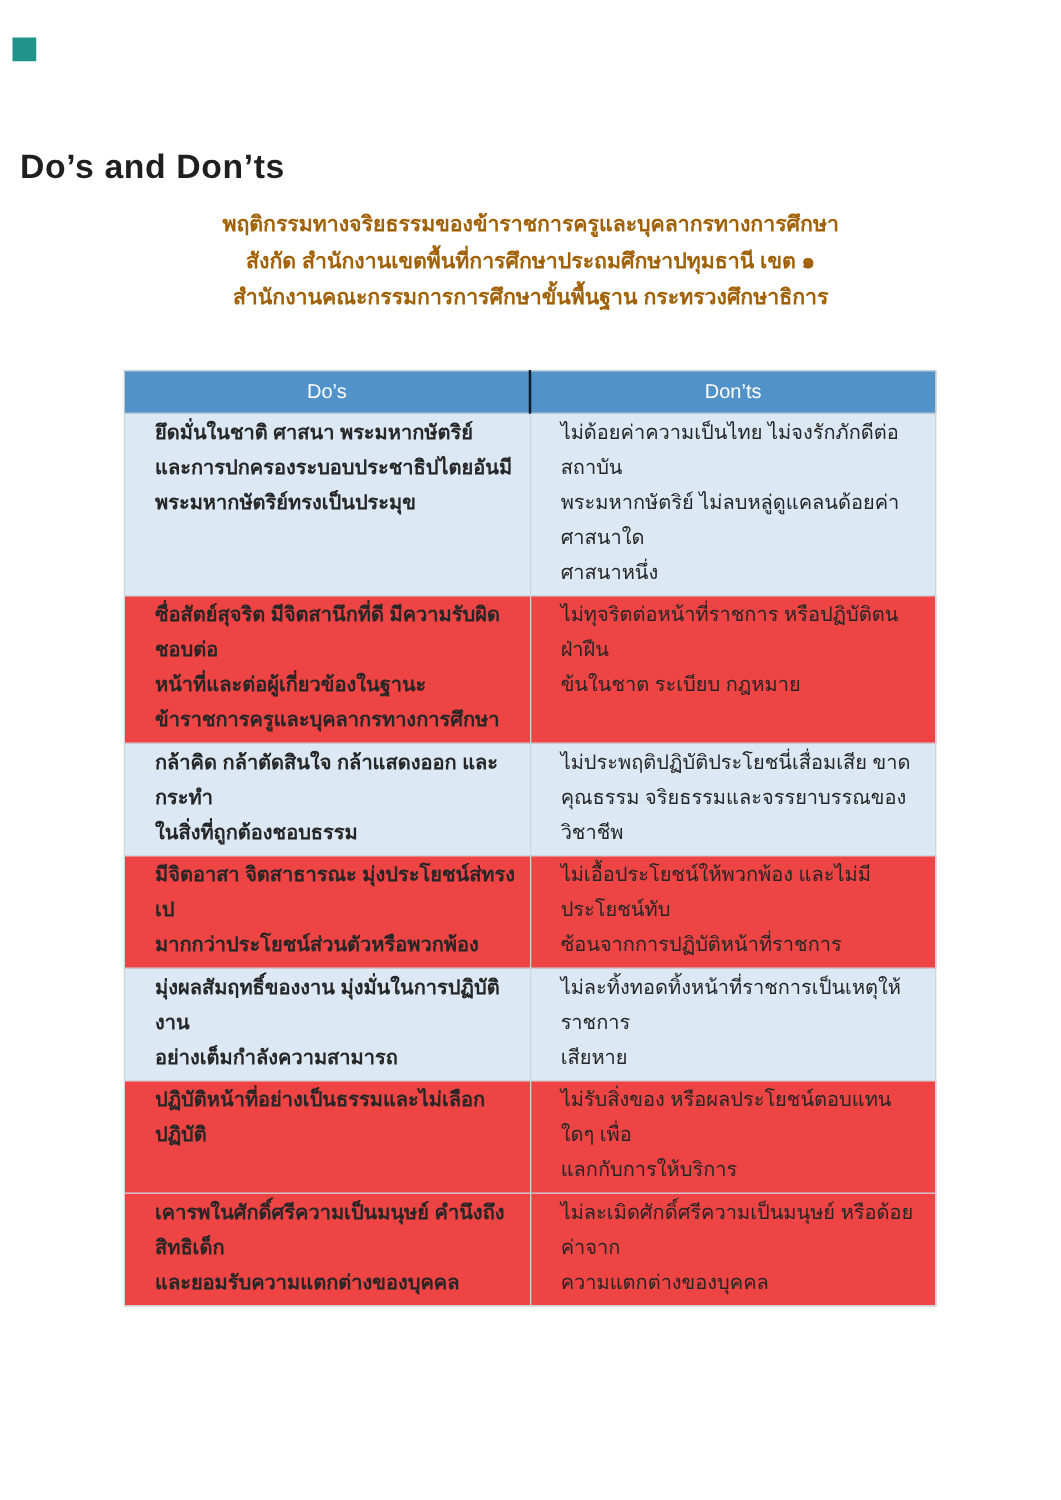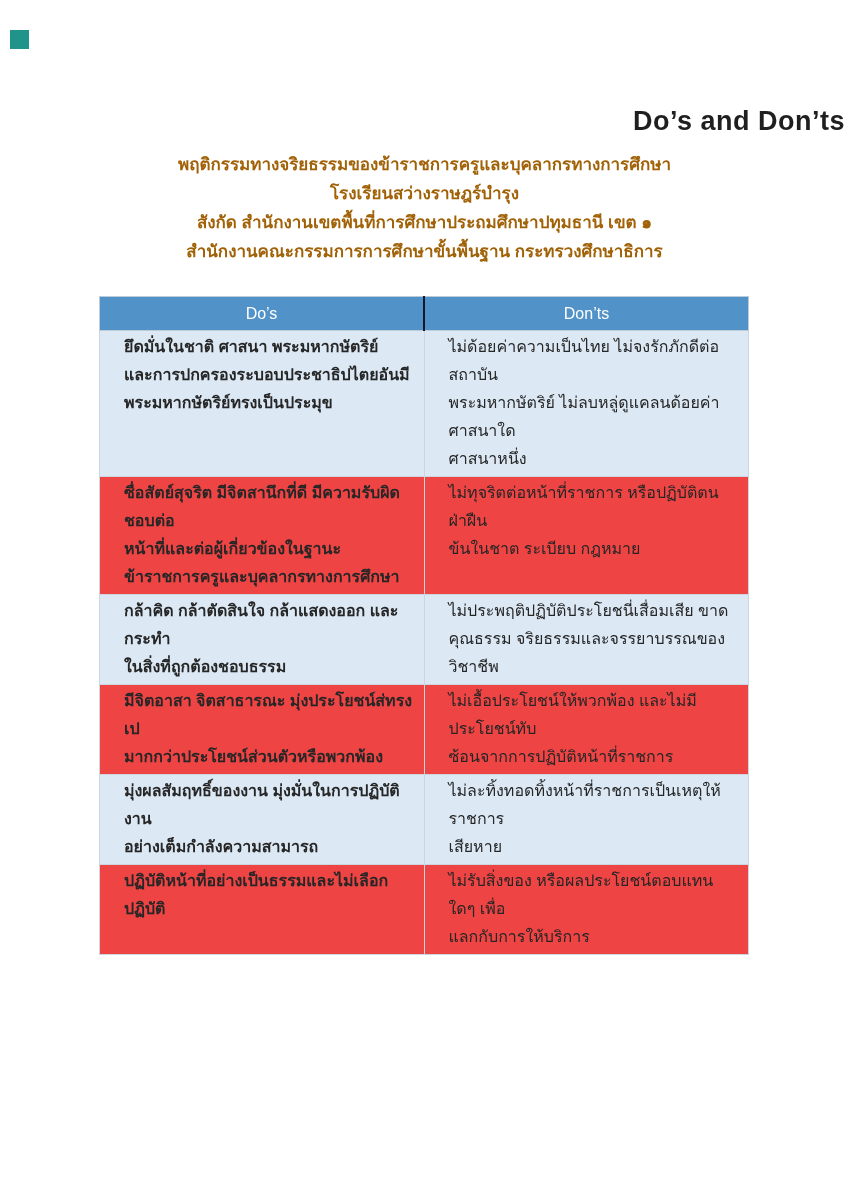--- a/index.html
+++ b/index.html
@@ -6,21 +6,21 @@
   body{
     width:849px;height:1200px;position:relative;background:#ffffff;
     font-family:"Liberation Sans","DejaVu Sans",sans-serif;color:#262626;
     overflow:hidden;
   }
   .teal-square{
     position:absolute;left:10px;top:30px;width:19px;height:19px;
     background:#20948b;
   }
   .page-title{
-    margin:4px;padding-top:102px;text-align:right;
+    margin:16px;padding-top:102px;text-align:left;
     font-size:27px;font-weight:600;letter-spacing:0.5px;color:#1f1f1f;
   }
   .subtitle-block{
     margin-top:13px;text-align:center;
     font-size:17px;font-weight:600;line-height:29px;color:#a16207;
   }
   .subtitle-block p{margin:0;}
   table.dosdonts{
     position:absolute;left:99px;top:296px;width:650px;
     border-collapse:collapse;table-layout:fixed;
@@ -45,21 +45,20 @@
 <body>
 
 <main>
 
   <div class="teal-square"></div>
 
   <h1 class="page-title">Do’s and Don’ts</h1>
 
   <div class="subtitle-block">
     <p>พฤติกรรมทางจริยธรรมของข้าราชการครูและบุคลากรทางการศึกษา</p>
-    <p>โรงเรียนสว่างราษฎร์บำรุง</p>
     <p>สังกัด สำนักงานเขตพื้นที่การศึกษาประถมศึกษาปทุมธานี เขต ๑</p>
     <p>สำนักงานคณะกรรมการการศึกษาขั้นพื้นฐาน กระทรวงศึกษาธิการ</p>
   </div>
 
   <table class="dosdonts">
     <colgroup>
         <col style="width:50%">
         <col style="width:50%">
       </colgroup>
     <thead>
@@ -100,16 +99,22 @@
         <td class="cell-dos">มุ่งผลสัมฤทธิ์ของงาน มุ่งมั่นในการปฏิบัติงาน
 อย่างเต็มกำลังความสามารถ</td>
         <td class="cell-donts">ไม่ละทิ้งทอดทิ้งหน้าที่ราชการเป็นเหตุให้ราชการ
 เสียหาย</td>
       </tr>
       <tr class="plain">
         <td class="cell-dos">ปฏิบัติหน้าที่อย่างเป็นธรรมและไม่เลือกปฏิบัติ</td>
         <td class="cell-donts">ไม่รับสิ่งของ หรือผลประโยชน์ตอบแทนใดๆ เพื่อ
 แลกกับการให้บริการ</td>
       </tr>
+      <tr class="plain">
+        <td class="cell-dos">เคารพในศักดิ์ศรีความเป็นมนุษย์ คำนึงถึงสิทธิเด็ก
+และยอมรับความแตกต่างของบุคคล</td>
+        <td class="cell-donts">ไม่ละเมิดศักดิ์ศรีความเป็นมนุษย์ หรือด้อยค่าจาก
+ความแตกต่างของบุคคล</td>
+      </tr>
     </tbody>
   </table>
 
 </main>
 
 </body></html>

